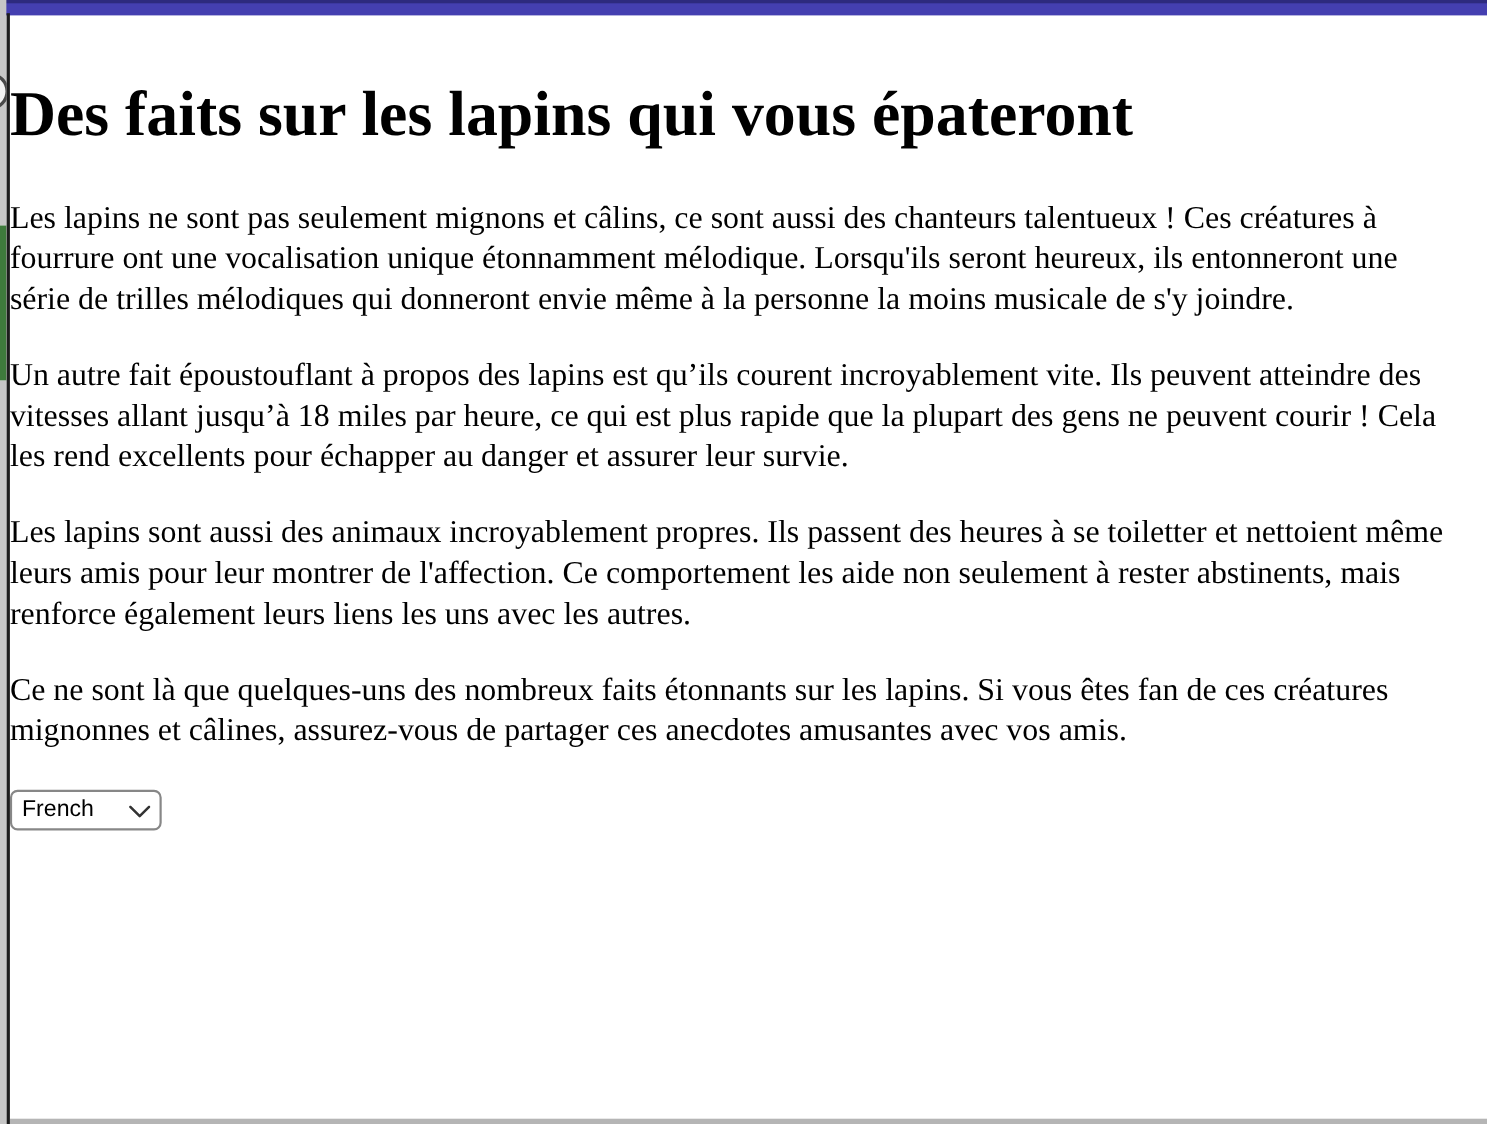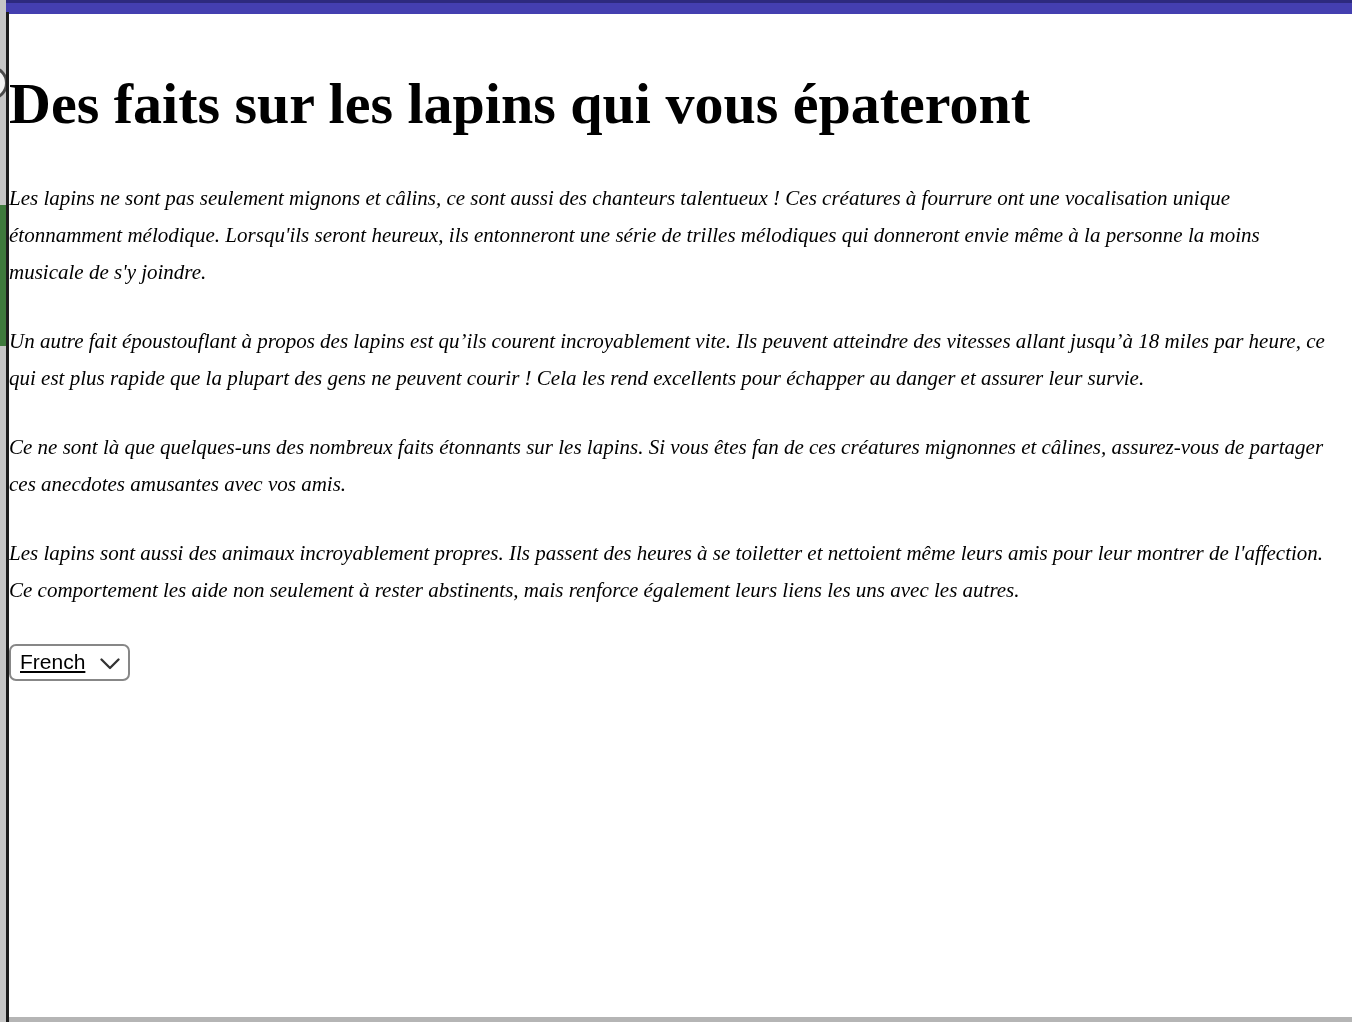--- a/index.html
+++ b/index.html
@@ -68,46 +68,44 @@
     box-sizing: border-box;
     margin-top: 24px;
   }
   .content h1 {
     font-size: 58px;
     font-weight: bold;
     line-height: 1.15;
     margin: 33px 0 42px 0;
   }
   .content p {
-    font-size: 21px;
+    font-size: 29px;
     line-height: 37px;
     margin: 0 0 32px 0;
-    font-style: italic;
   }
 
   .select-wrap {
     position: relative;
     display: inline-block;
     margin-top: 3px;
   }
   .select-wrap select {
     -webkit-appearance: none;
     -moz-appearance: none;
     appearance: none;
-    width: 121px;
+    width: 138px;
     height: 37px;
     font-family: "Liberation Sans", sans-serif;
     font-size: 21px;
     color: #000;
     background: #fff;
     border: 2px solid #878787;
     border-radius: 7px;
     padding: 0 32px 2px 9px;
     box-sizing: border-box;
-    text-decoration: underline;
   }
   .select-wrap .chevron {
     position: absolute;
     right: 10px; top: 14px;
     pointer-events: none;
   }
 </style>
 </head>
 <body>
 
@@ -121,22 +119,22 @@
     <div class="seg-bottom" style="background:#c6c6c6"></div>
     <div class="edge-circle"></div>
   </div>
   <div class="left-divider"></div>
 
   <div class="content">
     <h1>Des faits sur les lapins qui vous épateront</h1>
 
     <p>Les lapins ne sont pas seulement mignons et câlins, ce sont aussi des chanteurs talentueux ! Ces créatures à fourrure ont une vocalisation unique étonnamment mélodique. Lorsqu'ils seront heureux, ils entonneront une série de trilles mélodiques qui donneront envie même à la personne la moins musicale de s'y joindre.</p>
     <p>Un autre fait époustouflant à propos des lapins est qu’ils courent incroyablement vite. Ils peuvent atteindre des vitesses allant jusqu’à 18 miles par heure, ce qui est plus rapide que la plupart des gens ne peuvent courir ! Cela les rend excellents pour échapper au danger et assurer leur survie.</p>
+    <p>Les lapins sont aussi des animaux incroyablement propres. Ils passent des heures à se toiletter et nettoient même leurs amis pour leur montrer de l'affection. Ce comportement les aide non seulement à rester abstinents, mais renforce également leurs liens les uns avec les autres.</p>
     <p>Ce ne sont là que quelques-uns des nombreux faits étonnants sur les lapins. Si vous êtes fan de ces créatures mignonnes et câlines, assurez-vous de partager ces anecdotes amusantes avec vos amis.</p>
-    <p>Les lapins sont aussi des animaux incroyablement propres. Ils passent des heures à se toiletter et nettoient même leurs amis pour leur montrer de l'affection. Ce comportement les aide non seulement à rester abstinents, mais renforce également leurs liens les uns avec les autres.</p>
 
     <span class="select-wrap">
       <select aria-label="Language">
         <option>French</option>
       </select>
       <svg class="chevron" width="20" height="12" viewBox="0 0 20 12">
         <polyline points="1.5,1.5 10,10 18.5,1.5" fill="none" stroke="#333" stroke-width="2.3" stroke-linecap="round" stroke-linejoin="round"></polyline>
       </svg>
     </span>
   </div>

